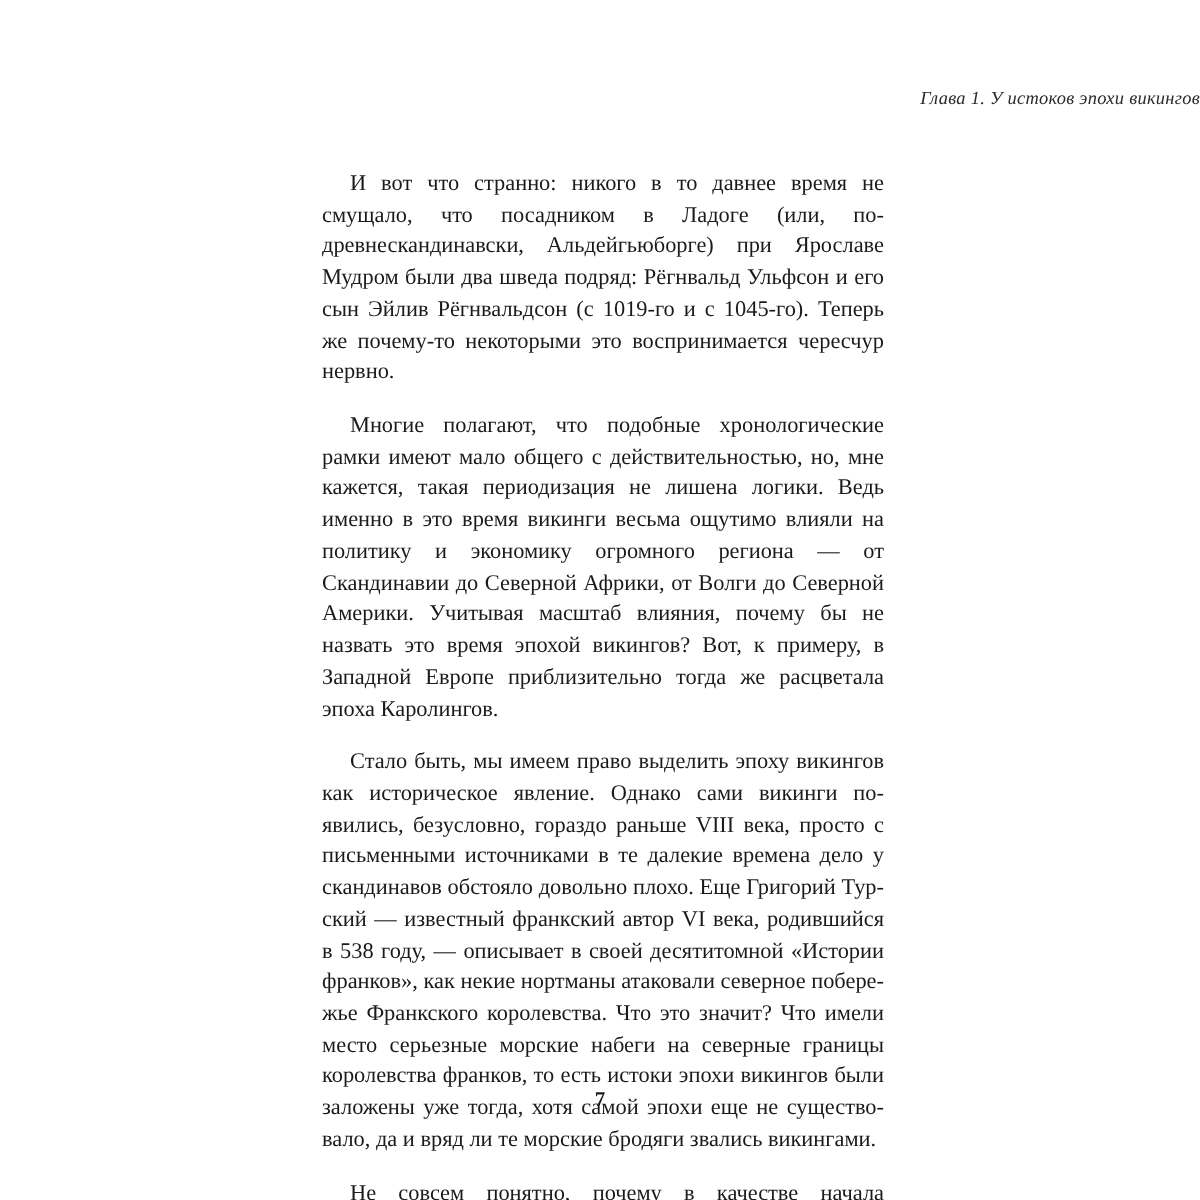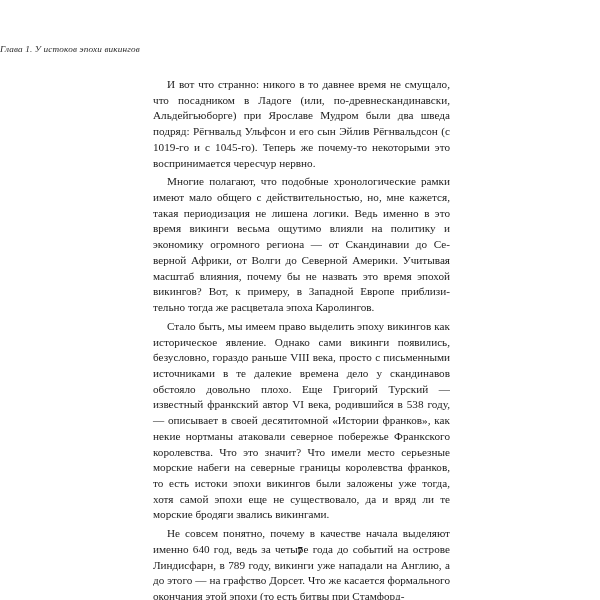--- a/index.html
+++ b/index.html
@@ -21,36 +21,36 @@
     height: 600px;
     background: #ffffff;
     box-sizing: border-box;
   }
 
   .running-head {
     position: absolute;
     top: 44px;
     left: 0;
     width: 600px;
-    text-align: left;
+    text-align: right;
     font-style: italic;
     font-size: 9.2px;
     letter-spacing: 0.15px;
     color: #2a2a2a;
   }
 
   .text-block {
     position: absolute;
     top: 74px;
     left: 150px;
     width: 303px;
   }
 
   .para {
-    margin: 3px;
+    margin: 11px;
     text-align: justify;
     text-justify: inter-word;
     font-size: 11.2px;
     line-height: 15.72px;
     text-indent: 14px;
     color: #1a1a1a;
     hyphens: manual;
     -webkit-hyphens: manual;
   }
 

